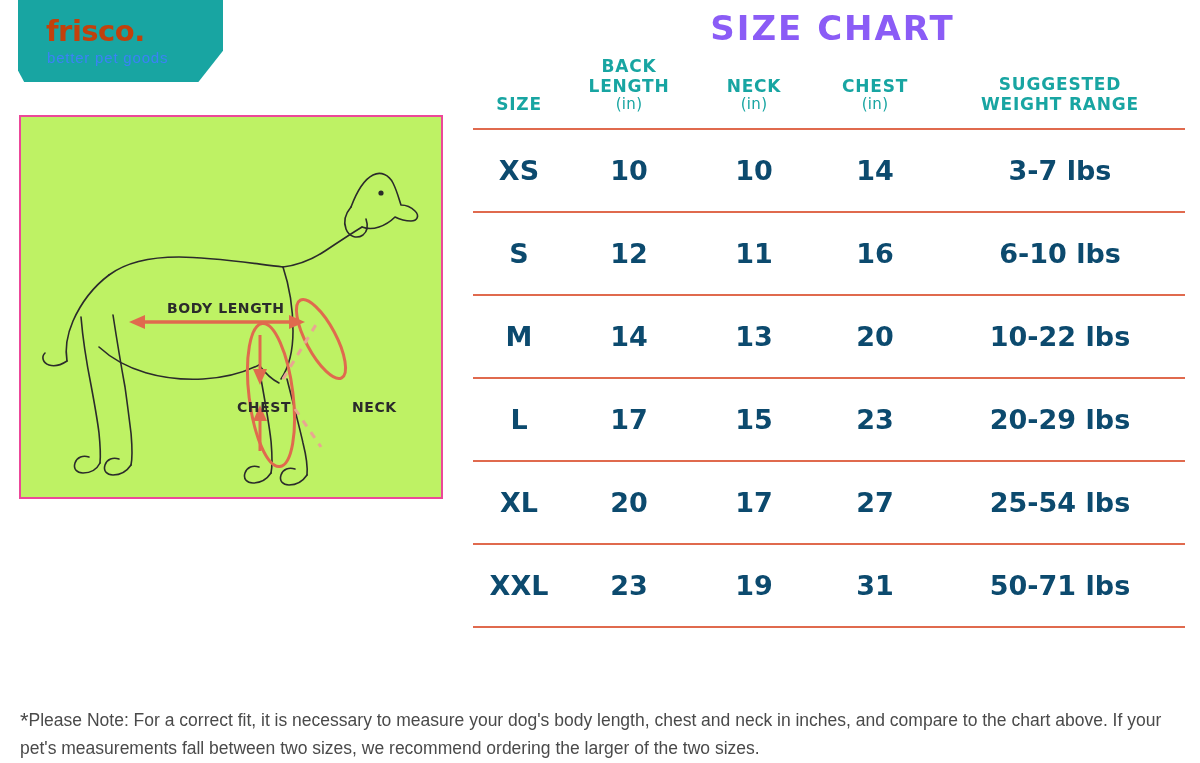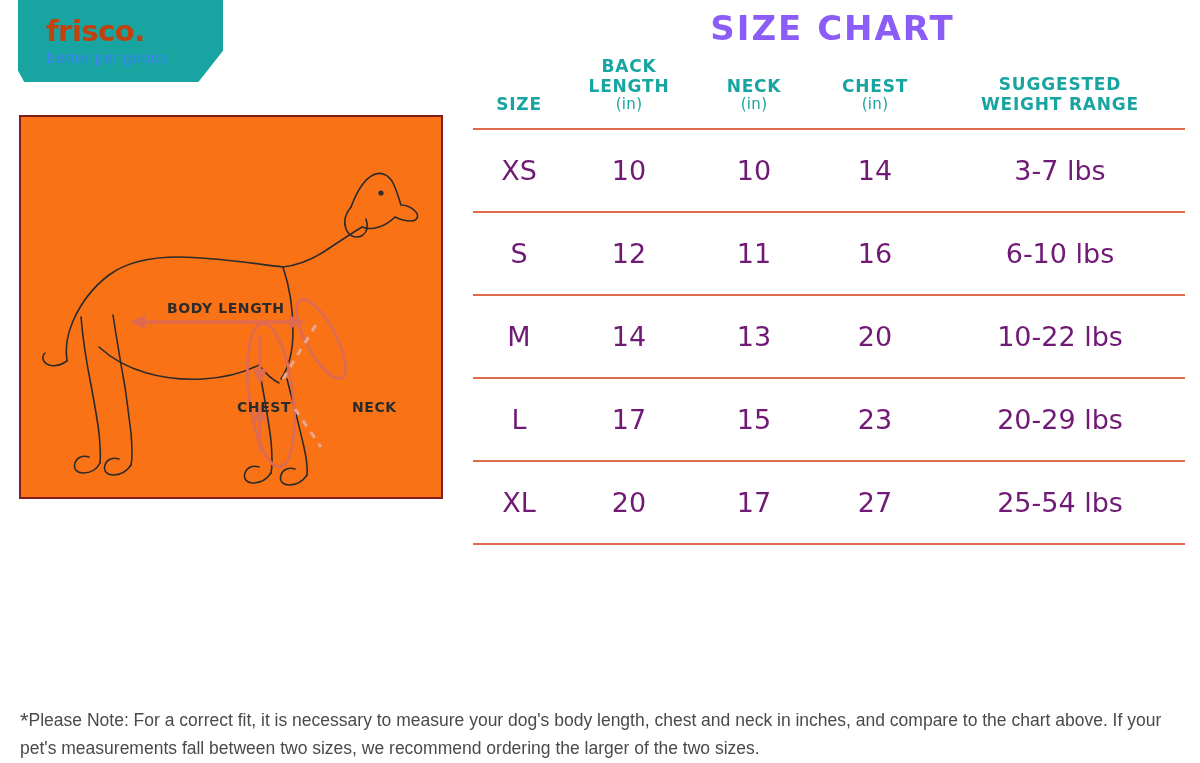--- a/index.html
+++ b/index.html
@@ -57,22 +57,22 @@
     letter-spacing: 0.8px;
     color: #3b82f6;
   }
 
   .diagram-box {
     position: absolute;
     left: 19px;
     top: 115px;
     width: 420px;
     height: 380px;
-    border: 2px solid #7f1d1d;
-    background: #f97316;
+    border: 2px solid #ec4899;
+    background: #bef264;
   }
 
   .diagram-svg {
     position: absolute;
     left: 0;
     top: 0;
   }
 
   .dlabel {
     position: absolute;
@@ -127,23 +127,23 @@
   table.size-table th .l2 { display: block; }
 
   table.size-table tbody tr {
     border-top: 2px solid #E06A4E;
   }
   table.size-table tbody tr:last-child {
     border-bottom: 2px solid #E06A4E;
   }
   table.size-table td {
     font-family: "DejaVu Sans", sans-serif;
-    font-weight: normal;
+    font-weight: bold;
     font-size: 27px;
-    color: #701a75;
+    color: #0c4a6e;
     text-align: center;
     height: 81px;
     padding: 0;
   }
   td.col-size { width: 92px; }
   td.col-back { width: 128px; }
   td.col-neck { width: 122px; }
   td.col-chest { width: 120px; }
   td.col-weight { width: 250px; }
 
@@ -298,16 +298,23 @@
       <td class="col-chest">23</td>
       <td class="col-weight">20-29 lbs</td>
     </tr>
     <tr>
       <td class="col-size">XL</td>
       <td class="col-back">20</td>
       <td class="col-neck">17</td>
       <td class="col-chest">27</td>
       <td class="col-weight">25-54 lbs</td>
     </tr>
+    <tr>
+      <td class="col-size">XXL</td>
+      <td class="col-back">23</td>
+      <td class="col-neck">19</td>
+      <td class="col-chest">31</td>
+      <td class="col-weight">50-71 lbs</td>
+    </tr>
   </tbody>
 </table>
 
 <div class="footnote"><span class="star">*</span><span>Please Note: For a correct fit, it is necessary to measure your dog's body length, chest and neck in inches, and compare to the chart above. If your pet's measurements fall between two sizes, we recommend ordering the larger of the two sizes.</span></div>
 
 </body></html>

